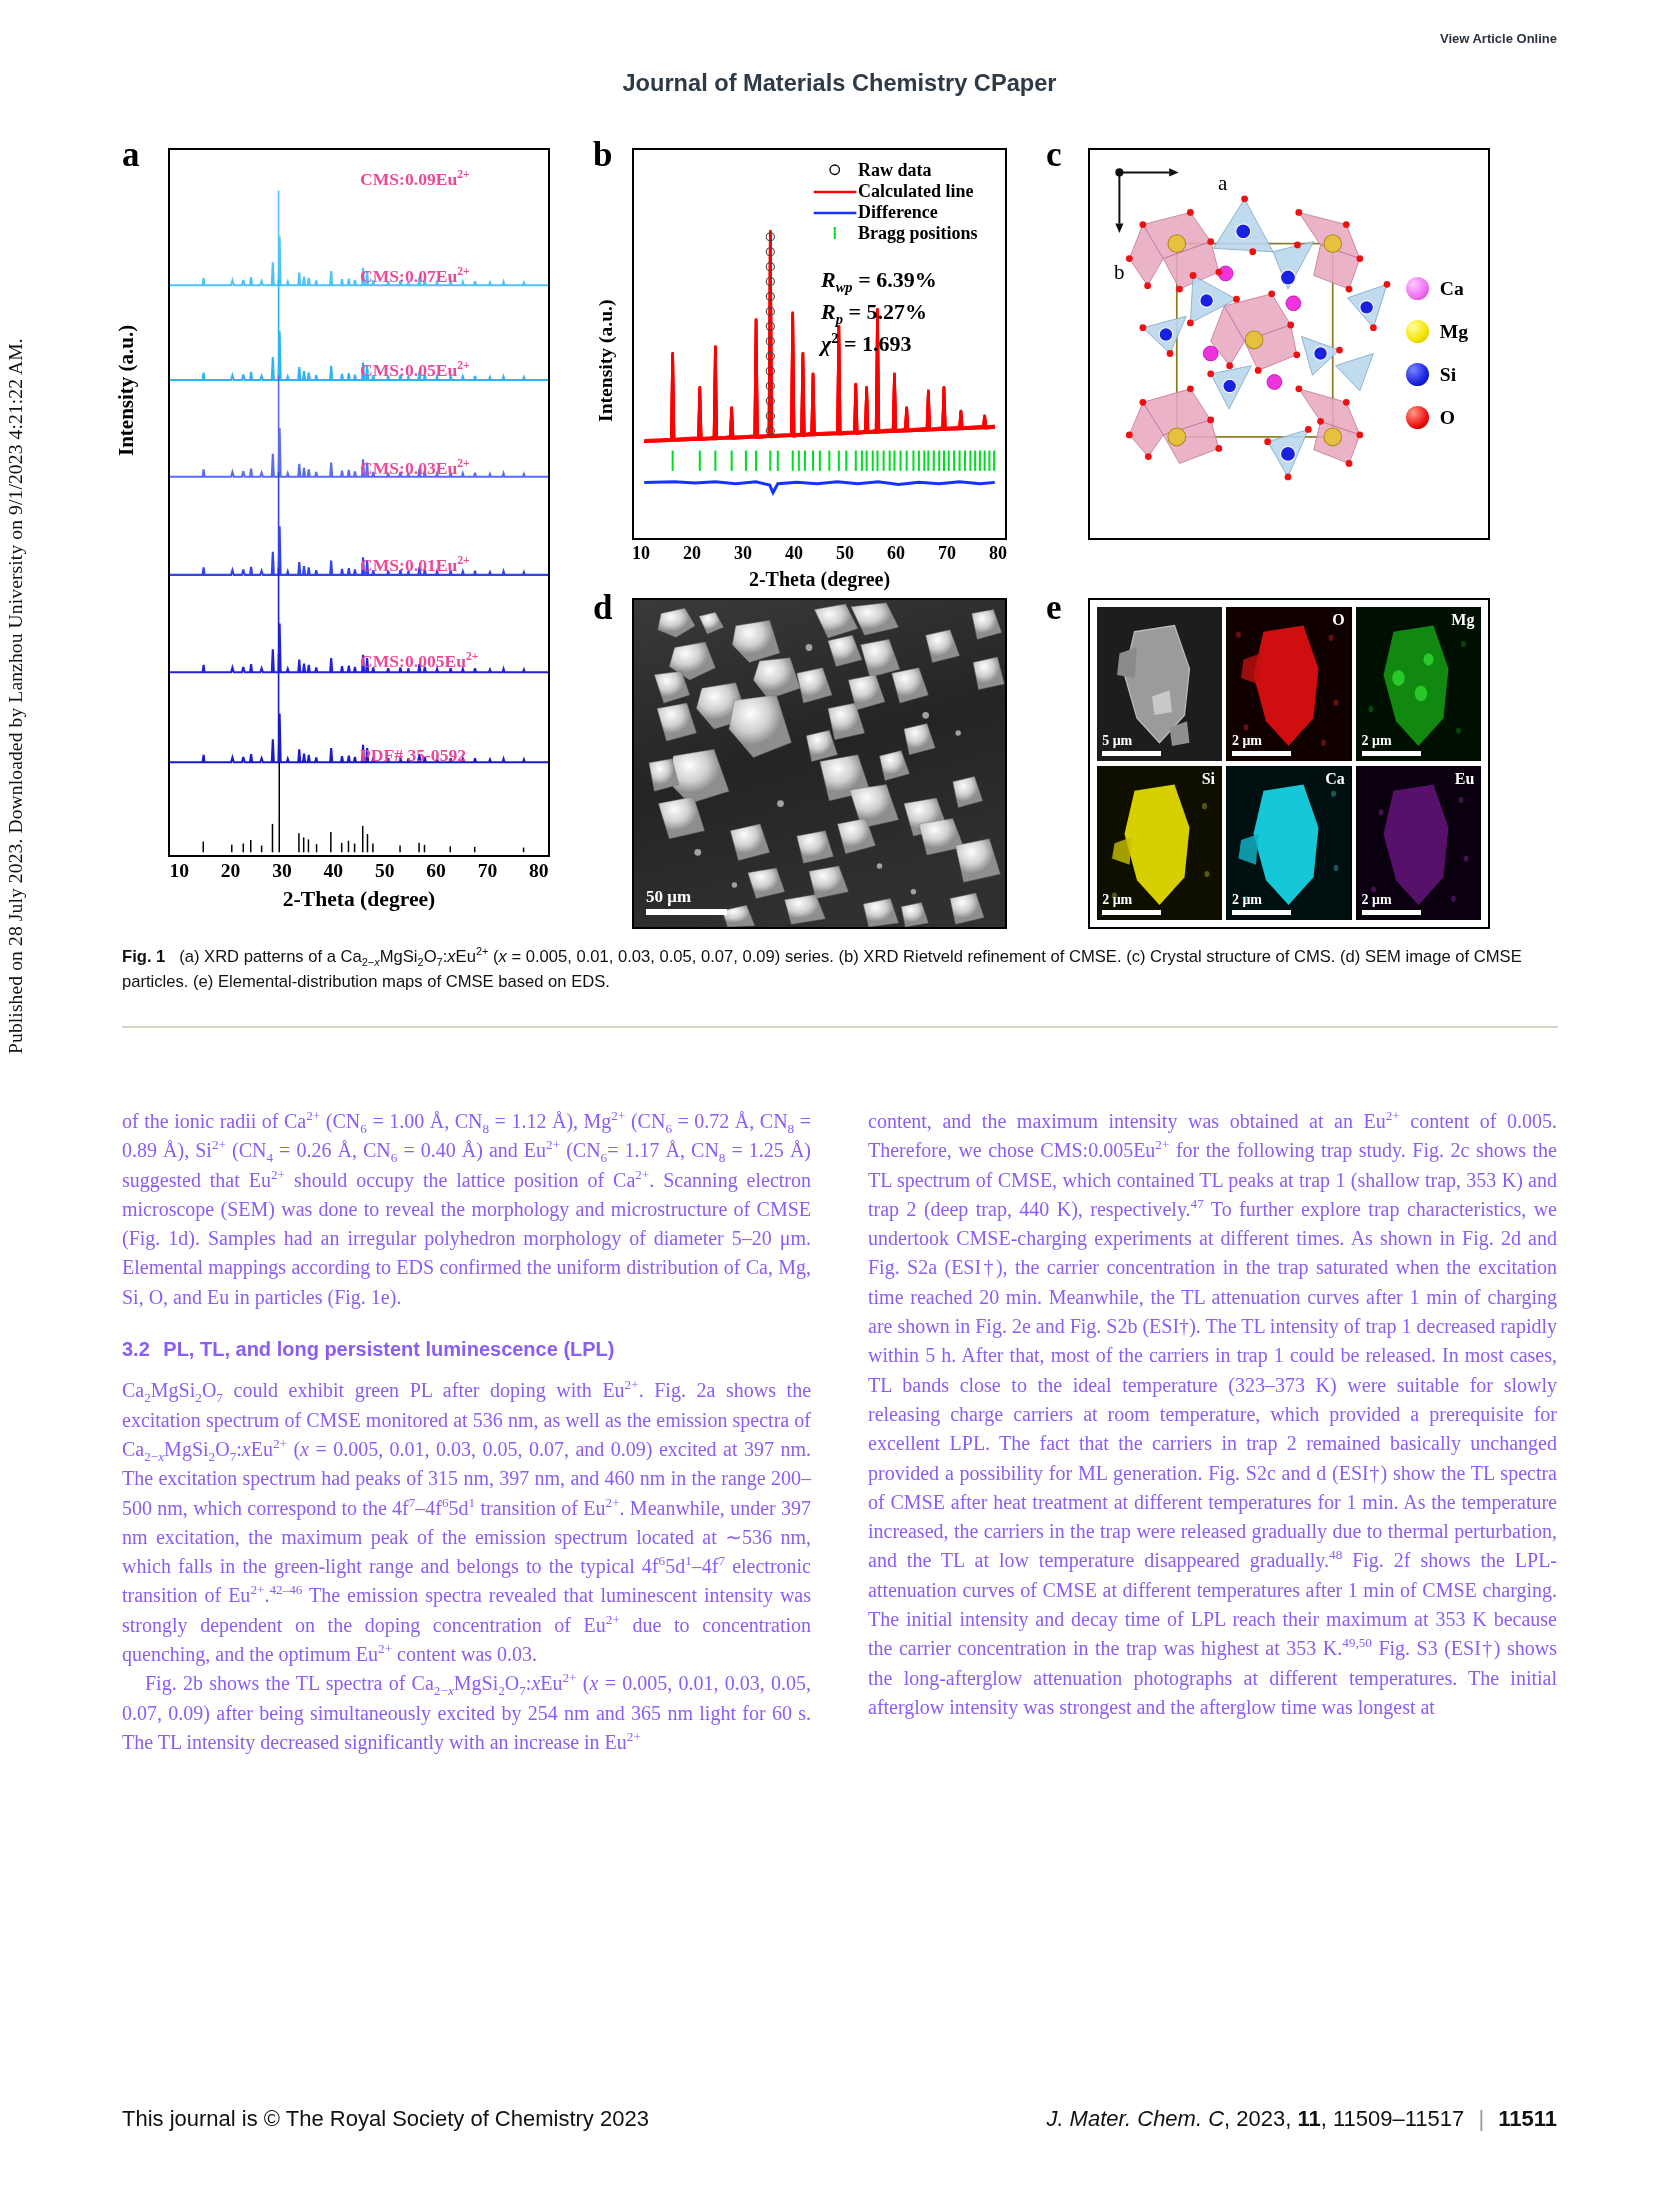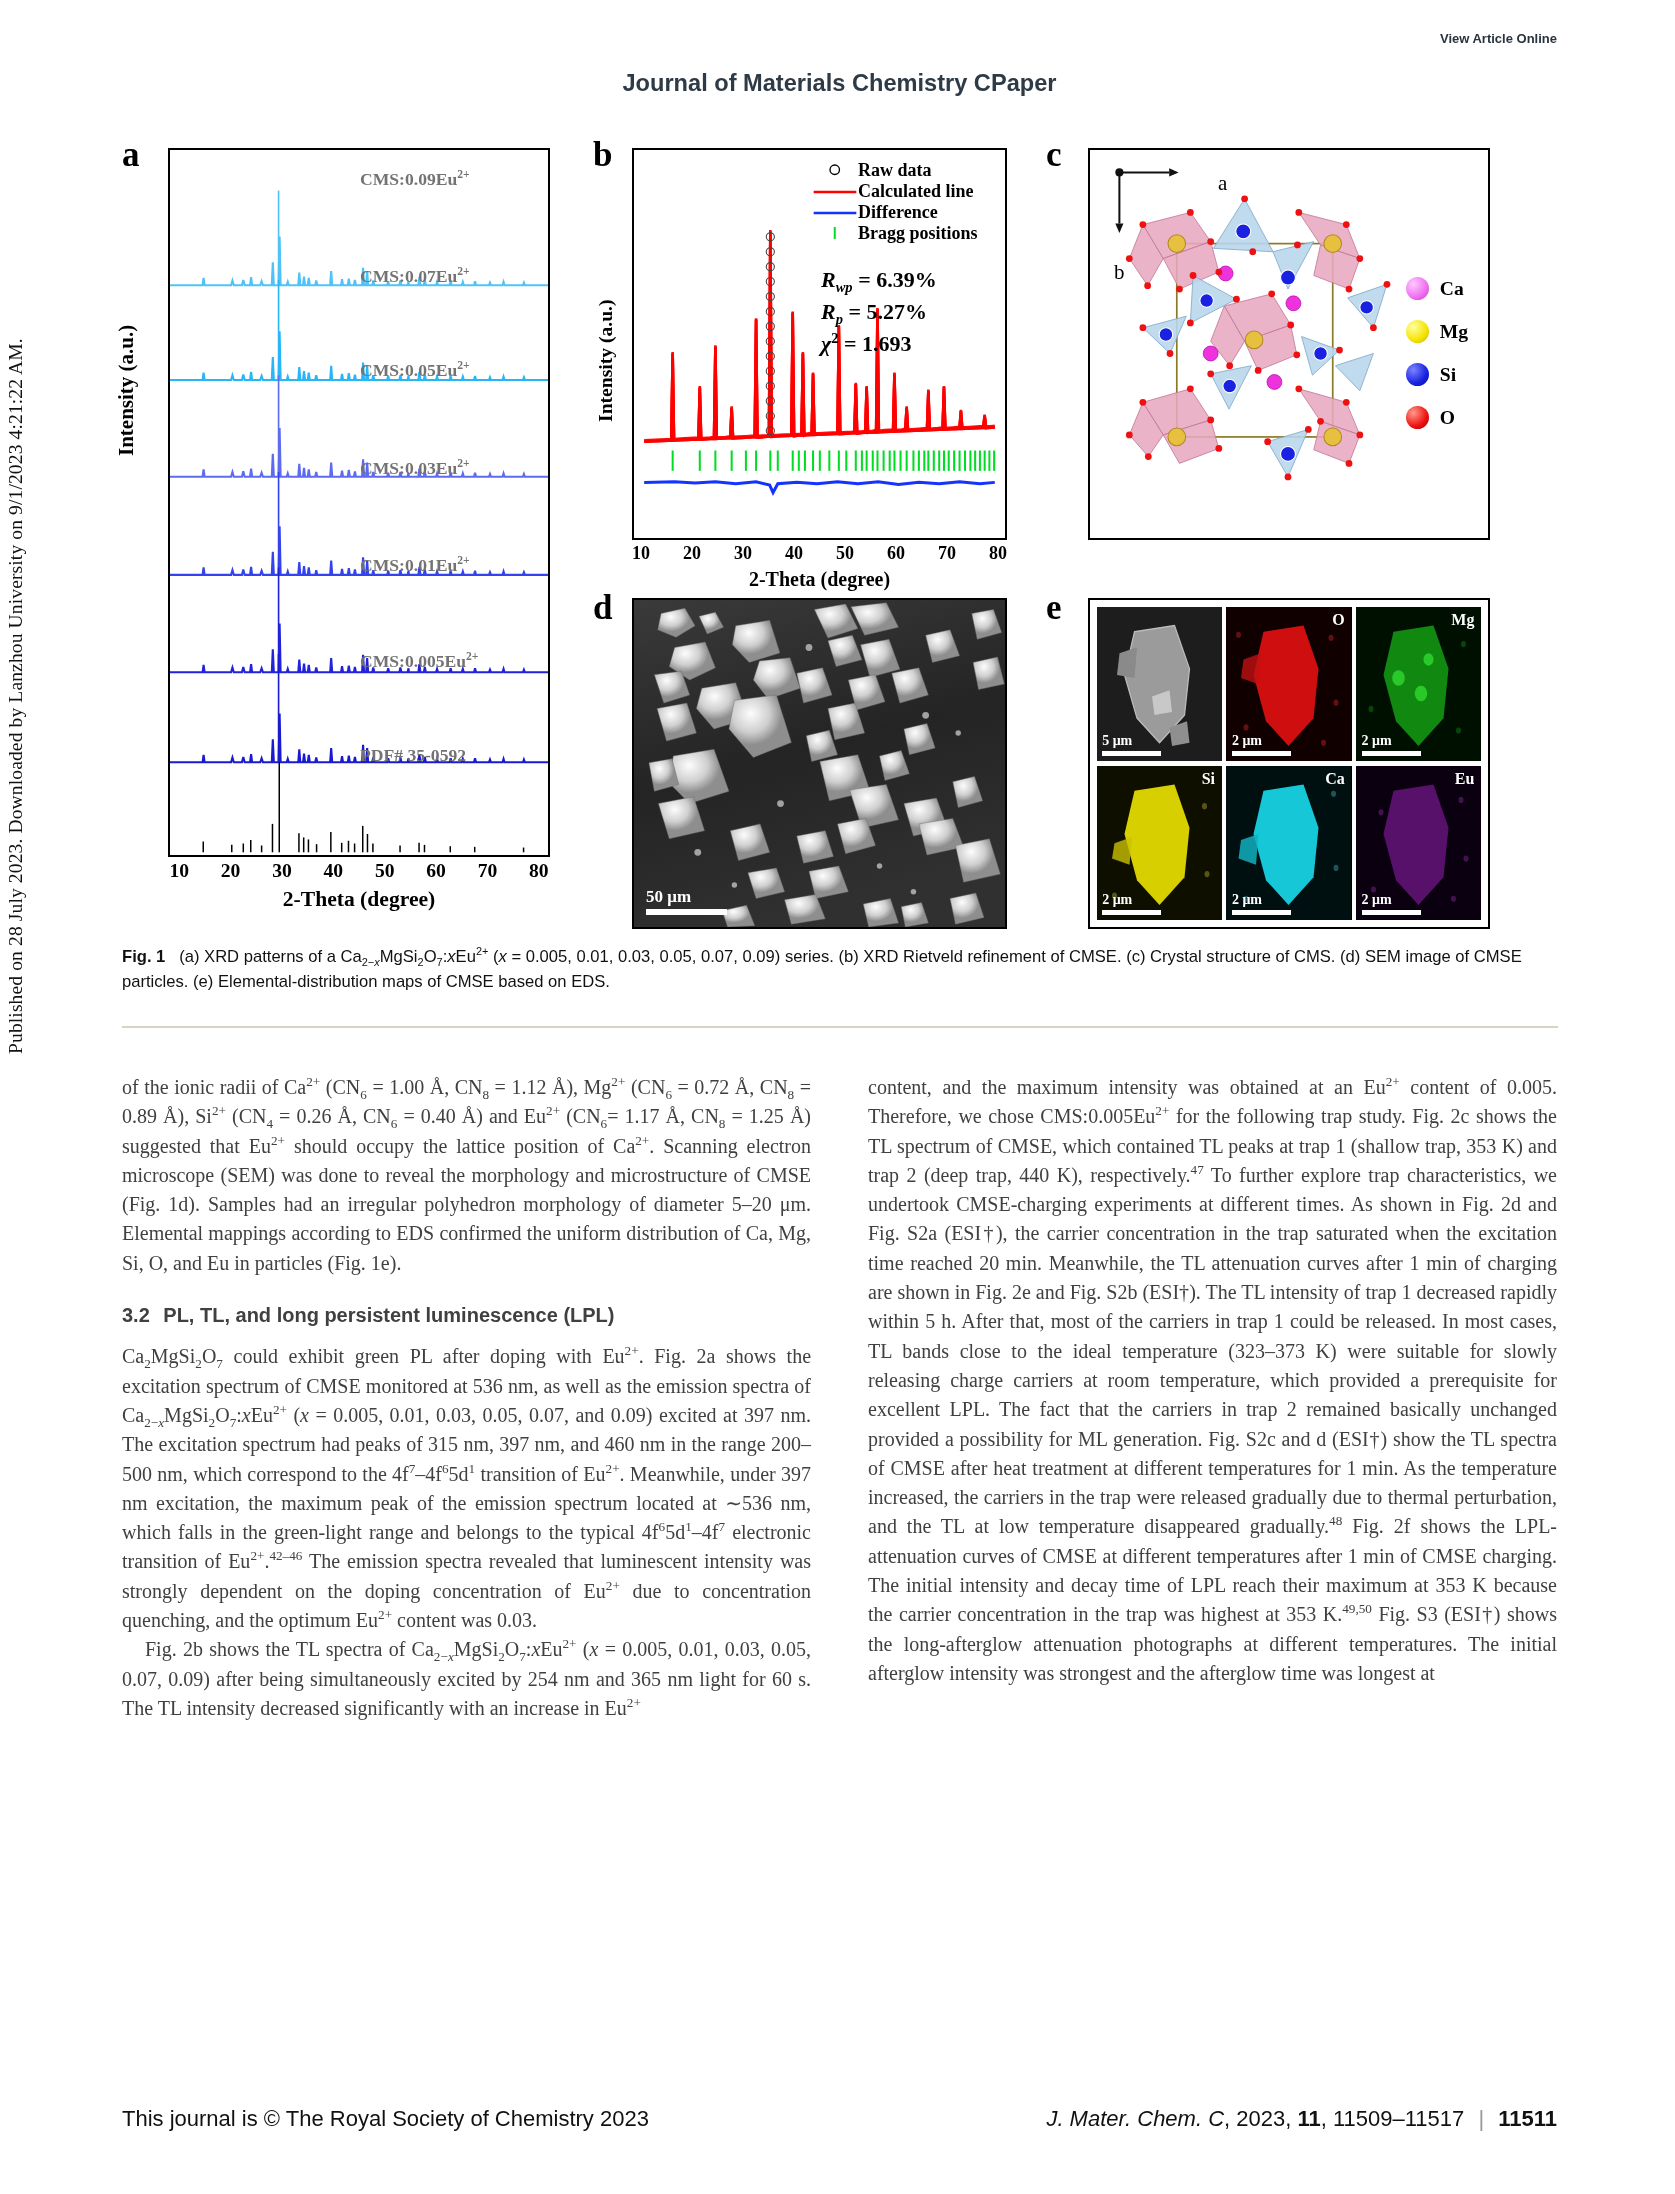--- a/index.html
+++ b/index.html
@@ -59,21 +59,21 @@
   .xaxis-a{
     position:absolute; left:46px; top:728px; width:382px;
     display:flex; justify-content:space-between;
     font-weight:bold; font-size:19.6px; padding:0 1.4px; box-sizing:border-box;
   }
   .xtitle-a{
     position:absolute; left:46px; top:755px; width:382px;
     text-align:center; font-weight:bold; font-size:21.6px;
   }
   .trace-label{
-    position:absolute; font-weight:bold; font-size:17.6px; color:#737373; white-space:nowrap;
+    position:absolute; font-weight:bold; font-size:17.6px; color:#ec4899; white-space:nowrap;
   }
 
   
   #panel-b-frame{ left:510px; top:16px; width:375px; height:392px; }
   .ylabel-b{
     position:absolute; left:473px; top:290px;
     transform-origin:0 0; transform:rotate(-90deg);
     font-weight:bold; font-size:19.6px; white-space:nowrap;
   }
   .xaxis-b{
@@ -122,24 +122,24 @@
     font-size:16.6px; line-height:1.52; color:#111;
   }
   .caption b{ font-weight:bold; }
   .rule{
     position:absolute; left:122px; top:1026px; width:1436px; height:2px;
     background:#d8d4c4;
   }
 
   
   .col{
-    position:absolute; top:1073px; width:689px;
+    position:absolute; top:1107px; width:689px;
     font-family:"Liberation Serif", serif;
     font-size:20px; line-height:1.465; text-align:justify;
-    color:#404040;
+    color:#8b5cf6;
   }
   #col-left{ left:122px; }
   #col-right{ left:868px; }
   .col p{ margin:0 0 0 0; }
   .col p.indent{ text-indent:23px; }
   .sec-head{
     font-family:"Liberation Sans", sans-serif;
     font-weight:bold; font-size:20px; margin:23px 0 12px 0;
   }
   .sec-head .num{ margin-right:13.5px; }

